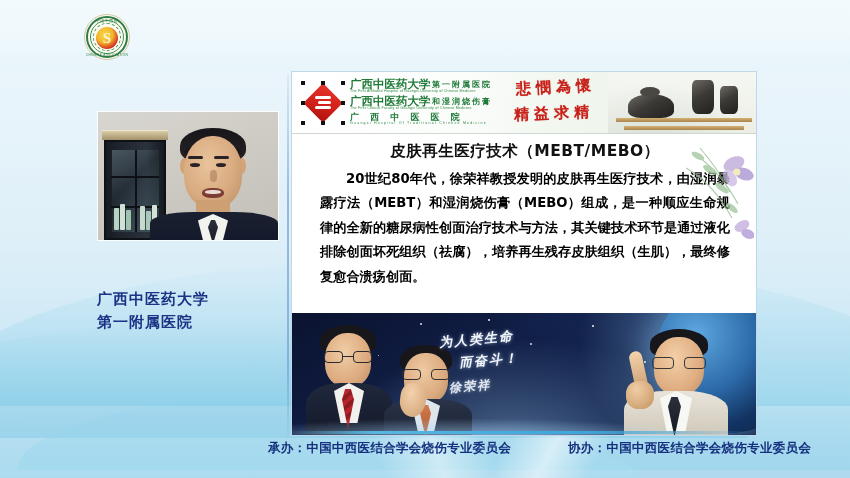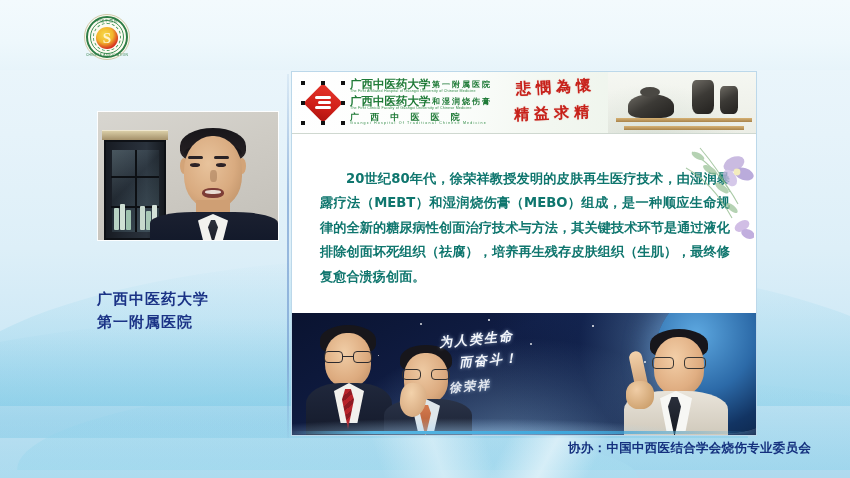--- a/index.html
+++ b/index.html
@@ -274,21 +274,21 @@
 
   
   #slide-title {
     position:absolute; left:0; top:69px; width:466px; text-align:center;
     font-size:15.5px; font-weight:bold; color:#111;
     font-family:"DejaVu Sans","Liberation Sans",sans-serif;
     letter-spacing:.5px;
   }
   #slide-body {
     position:absolute; left:28px; top:95px; width:410px;
-    font-size:13.2px; line-height:1.85; color:#0f766e; font-weight:bold;
+    font-size:13.2px; line-height:1.85; color:#000000; font-weight:bold;
     text-align:justify; text-indent:26px;
     font-family:"DejaVu Sans","Liberation Sans",sans-serif;
   }
   .flower {
     position:absolute; right:2px; top:70px; width:72px; height:110px;
     opacity:.75; pointer-events:none;
   }
 
   
   #slide-photo {
@@ -510,20 +510,21 @@
       <div class="banner-art">
         <div class="shelfline s1"></div>
         <div class="shelfline s2"></div>
         <div class="jar j1"></div>
         <div class="jar j2"></div>
         <div class="jar j3"></div>
       </div>
     </div>
     <div class="banner-rule"></div>
 
+    <div id="slide-title">皮肤再生医疗技术（MEBT/MEBO）</div>
     <div id="slide-body">20世纪80年代，徐荣祥教授发明的皮肤再生医疗技术，由湿润暴露疗法（MEBT）和湿润烧伤膏（MEBO）组成，是一种顺应生命规律的全新的糖尿病性创面治疗技术与方法，其关键技术环节是通过液化排除创面坏死组织（祛腐），培养再生残存皮肤组织（生肌），最终修复愈合溃疡创面。</div>
 
     <svg class="flower" viewBox="0 0 72 110">
       <g fill="none" stroke="#8fb98a" stroke-width="1.1">
         <path d="M10 10 C28 22 44 40 56 62"></path>
         <path d="M18 6 C30 20 40 34 48 50"></path>
         <path d="M4 26 C22 36 38 54 50 76"></path>
       </g>
       <g fill="#9dc49a">
         <ellipse cx="16" cy="14" rx="7" ry="3" transform="rotate(28 16 14)"></ellipse>
@@ -596,16 +597,17 @@
         <span class="c3">徐荣祥</span>
       </div>
 
       <div class="photo-glow"></div>
     </div>
   </div>
 
   <div class="footer-accent"></div>
 
   <div id="footer">
+    <div class="footer-item" id="footer-organizer">承办：中国中西医结合学会烧伤专业委员会</div>
     <div class="footer-item" id="footer-cohost">协办：中国中西医结合学会烧伤专业委员会</div>
   </div>
 
 </div>
 
 </body></html>

